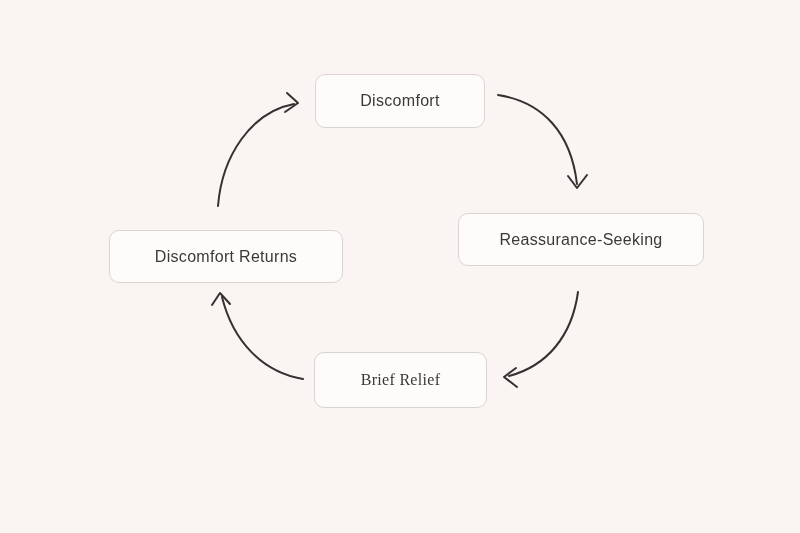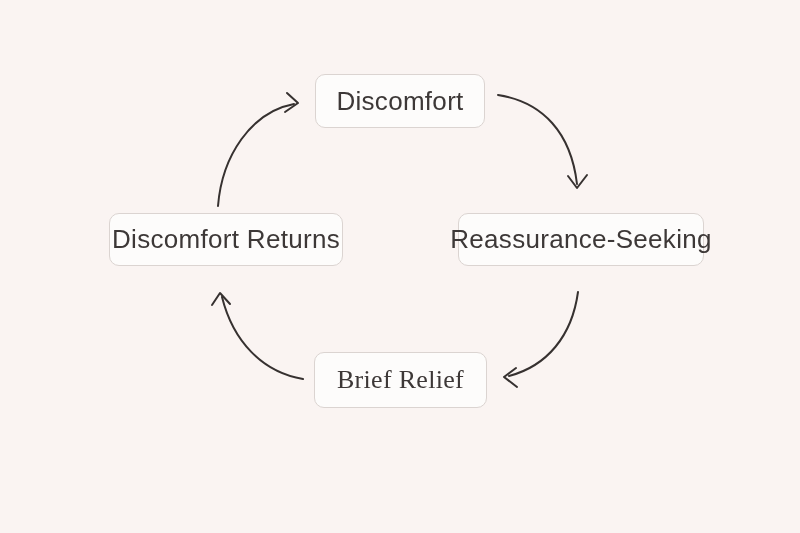--- a/index.html
+++ b/index.html
@@ -33,28 +33,28 @@
   }
   .node{
     position:absolute;
     display:flex;
     align-items:center;
     justify-content:center;
     background:var(--node-fill);
     border:1px solid var(--node-border);
     border-radius:10px;
     color:var(--text);
-    font-size:26px;
+    font-size:16px;
     letter-spacing:0.3px;
     white-space:nowrap;
   }
   .node-top    { left:315px; top:74px;  width:170px; height:54px; }
   .node-right  { left:458px; top:213px; width:246px; height:53px; }
   .node-bottom { left:314px; top:352px; width:173px; height:56px;font-family:Liberation Serif, serif; }
-  .node-left   { left:109px; top:213px; width:234px; height:53px; }
+  .node-left   { left:109px; top:230px; width:234px; height:53px; }
 </style>
 </head>
 <body>
 
 <div class="canvas">
 
   <svg class="arrows" viewBox="0 0 800 533" xmlns="http://www.w3.org/2000/svg" aria-hidden="true">
 
     <g>
       <path d="M498,95 C543,102 571,133 577,184"></path>

